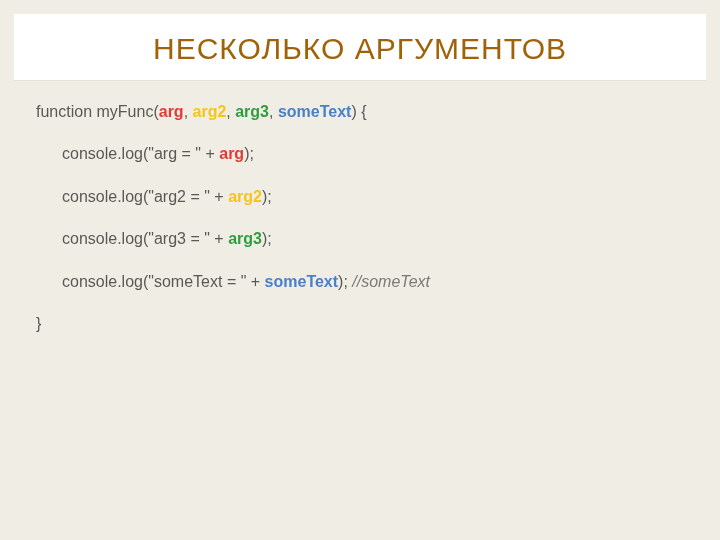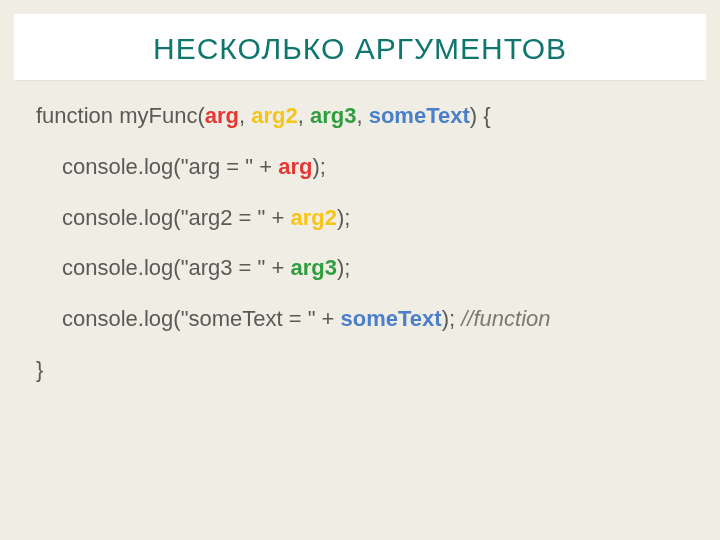--- a/index.html
+++ b/index.html
@@ -18,28 +18,28 @@
   }
   .title-wrap {
     background: #ffffff;
     padding: 18px 20px 14px 20px;
     margin-bottom: 20px;
     border-bottom: 1px solid #e6e2d8;
   }
   .title {
     font-size: 30px;
     letter-spacing: 1px;
-    color: #0f766e;
+    color: #a16207;
     font-weight: 400;
     text-align: center;
   }
   .content {
     padding: 0 20px 0 22px;
     color: #5a5a55;
-    font-size: 22px;
+    font-size: 16px;
     line-height: 1.4;
   }
   .line { margin-bottom: 20px; }
   .indent { padding-left: 26px; }
   .tok-red    { color: #e53935; font-weight: bold; }
   .tok-yellow { color: #f5c518; font-weight: bold; }
   .tok-green  { color: #2e9e3f; font-weight: bold; }
   .tok-blue   { color: #4a80c9; font-weight: bold; }
   .comment    { font-style: italic; color: #7a7a72; }
 </style>
@@ -65,21 +65,21 @@
     <div class="line indent">
       <span>console.log(</span><span>"arg2 = "</span><span> + </span><span class="tok-yellow">arg2</span><span>);</span>
     </div>
 
     <div class="line indent">
       <span>console.log(</span><span>"arg3 = "</span><span> + </span><span class="tok-green">arg3</span><span>);</span>
     </div>
 
     <div class="line indent">
       <span>console.log(</span><span>"someText = "</span><span> + </span><span class="tok-blue">someText</span><span>);</span>
-      <span> </span><span class="comment">//function</span>
+      <span> </span><span class="comment">//someText</span>
     </div>
 
     <div class="line">
       <span>}</span>
     </div>
 
 
   </div>
 </div>
 

